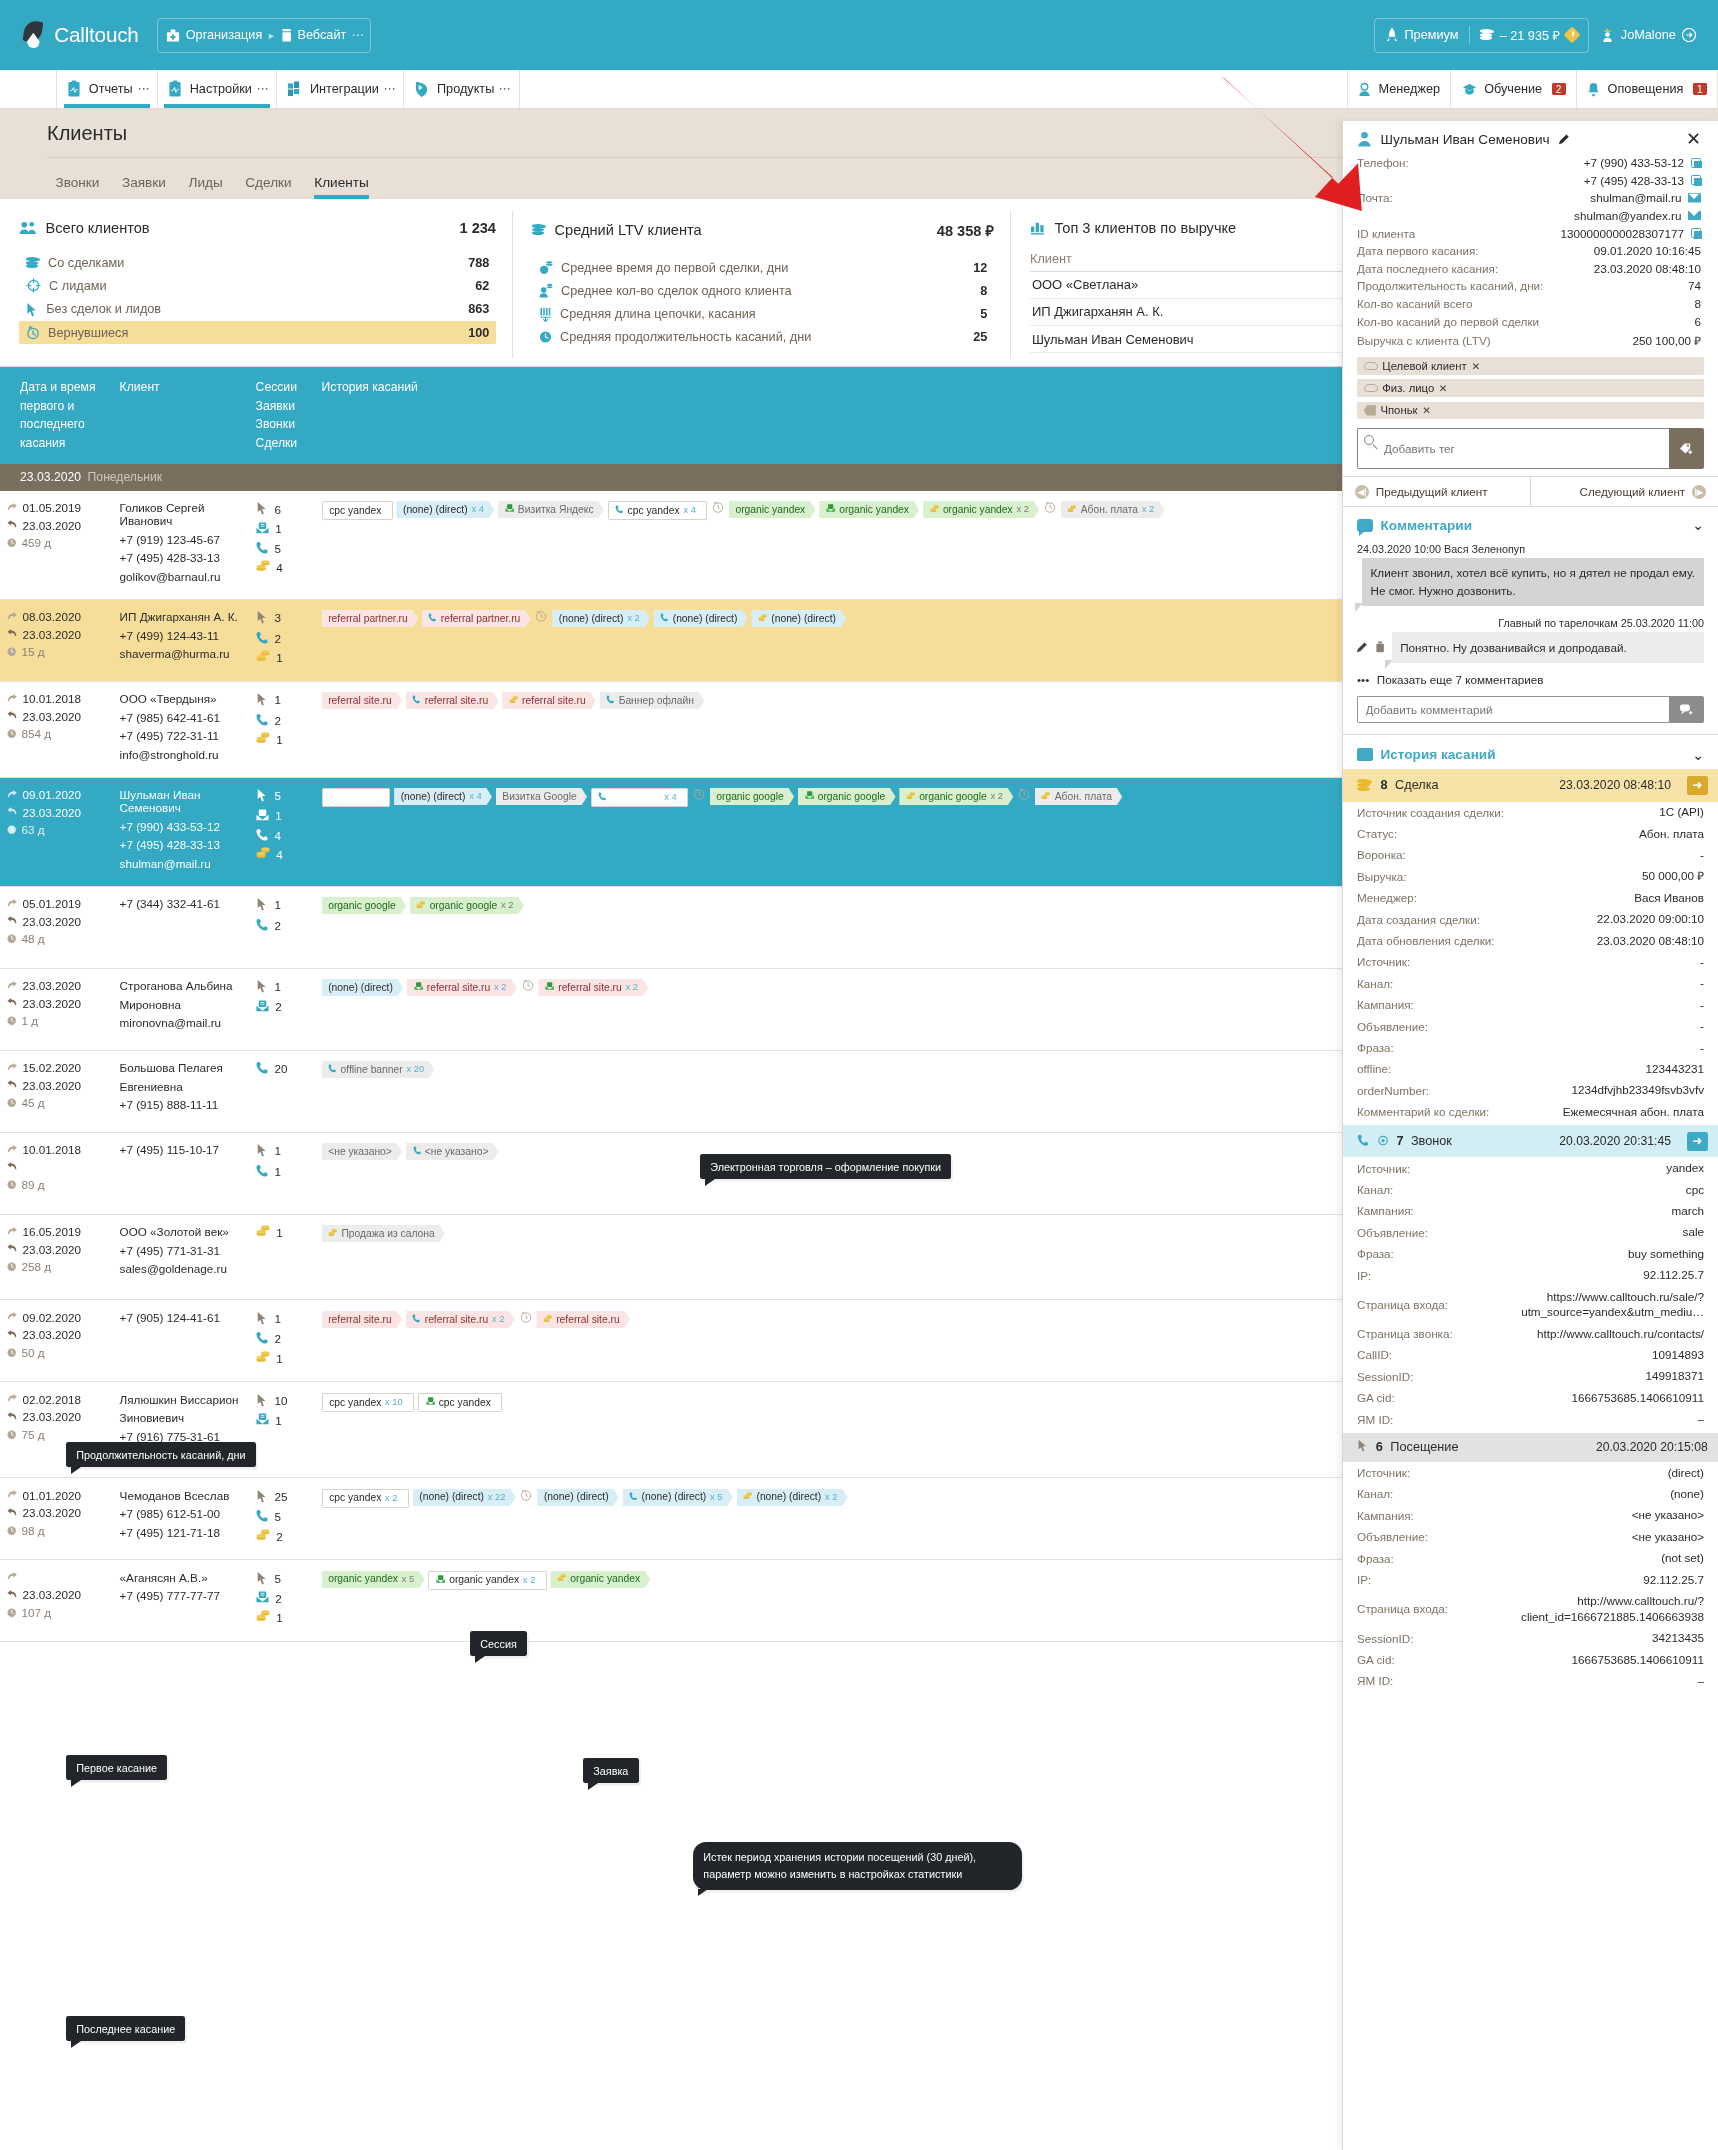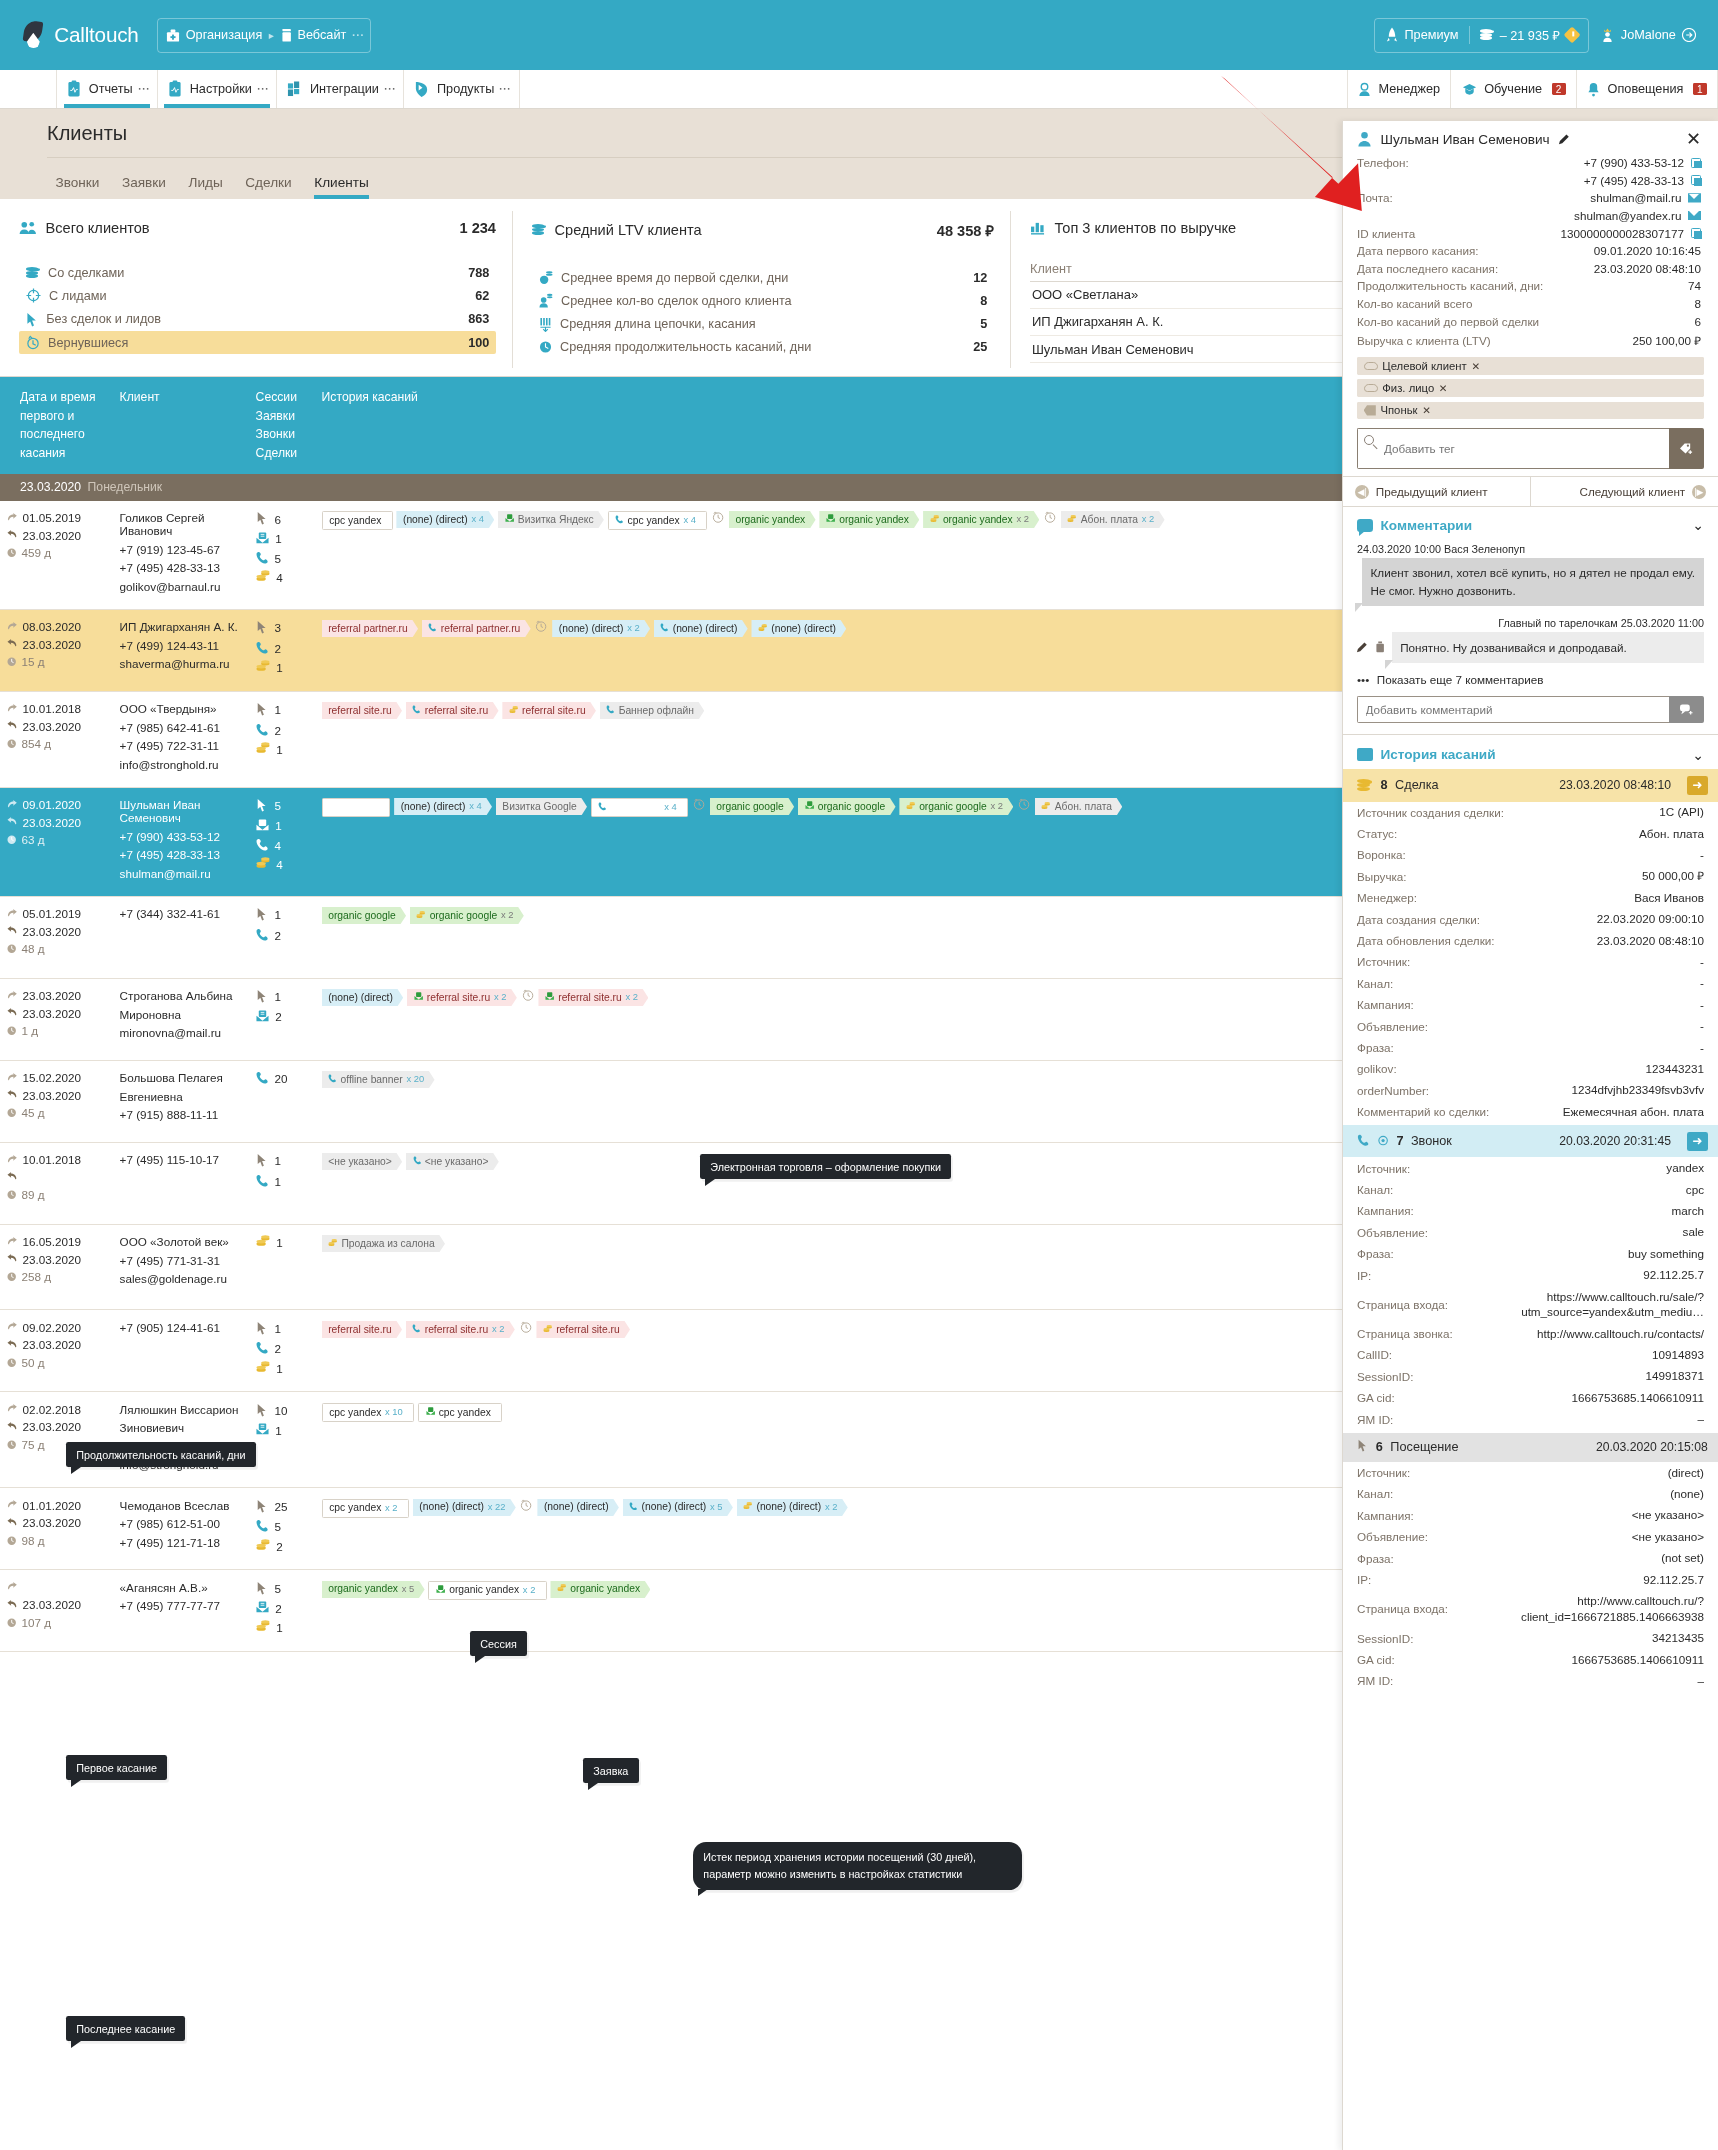--- a/index.html
+++ b/index.html
@@ -68,21 +68,21 @@
   .tab.active:after{content:"";position:absolute;left:0;right:0;bottom:0;height:4.2px;background:#34a9c4;}
   .toolbar-right{position:absolute;right:0;bottom:10.3px;display:flex;align-items:center;gap:8.5px;}
   .btn-dashed{border:0.9px dashed #8a7f72;border-radius:1.9px;padding:3.8px 8.5px;font-size:11.3px;color:#4a4038;display:flex;align-items:center;gap:4.7px;background:transparent;}
   .btn-dark{background:#7a6e5f;color:#fff;border-radius:2.3px;padding:5.2px 10.3px;font-size:11.7px;display:flex;align-items:center;gap:6.6px;white-space:nowrap;}
   
   .stats{display:flex;background:#fff;padding:12.2px 0 8.5px 0;border-bottom:0.5px solid #ddd8d0;}
   .stat-col{padding:8.5px 16px 4.7px 19px;}
   .stat-col.c1{width:512px;}
   .stat-col.c2{width:498px;border-left:0.5px solid #e3ded6;}
   .stat-col.c3{flex:1;border-left:0.5px solid #e3ded6;}
-  .stat-head{display:flex;align-items:center;gap:8.5px;margin-bottom:26px;}
+  .stat-head{display:flex;align-items:center;gap:8.5px;margin-bottom:16px;}
   .stat-head .t{font-size:14.6px;color:#2b2b2b;}
   .stat-head .v{margin-left:auto;font-size:14.6px;font-weight:bold;}
   .stat-row{display:flex;align-items:center;gap:8.5px;padding:4.2px 6.6px;border-radius:1.9px;}
   .stat-row .t{font-size:12.7px;color:#6e6358;}
   .stat-row .v{margin-left:auto;font-size:12.7px;font-weight:bold;color:#2b2b2b;}
   .stat-row.hl{background:#f7dd9a;}
   .top3 .row{display:flex;padding:5.6px 1.9px;border-bottom:0.5px solid #eeeae3;font-size:13px;}
   .top3 .hdr{color:#8b8075;font-size:12.7px;border-bottom:0.5px solid #ddd8d0;padding-bottom:4.7px;}
   
   .tbl-head{background:#34a9c4;color:#fff;display:flex;padding:10.3px 0;}
@@ -1911,21 +1911,21 @@
         </div>
         <div class="kv sm">
           <span class="k">Объявление:</span>
           <span class="v">-</span>
         </div>
         <div class="kv sm">
           <span class="k">Фраза:</span>
           <span class="v">-</span>
         </div>
         <div class="kv sm">
-          <span class="k">golikov:</span>
+          <span class="k">offline:</span>
           <span class="v">123443231</span>
         </div>
         <div class="kv sm">
           <span class="k">orderNumber:</span>
           <span class="v">1234dfvjhb23349fsvb3vfv</span>
         </div>
         <div class="kv sm">
           <span class="k">Комментарий ко сделки:</span>
           <span class="v">Ежемесячная абон. плата</span>
         </div>

